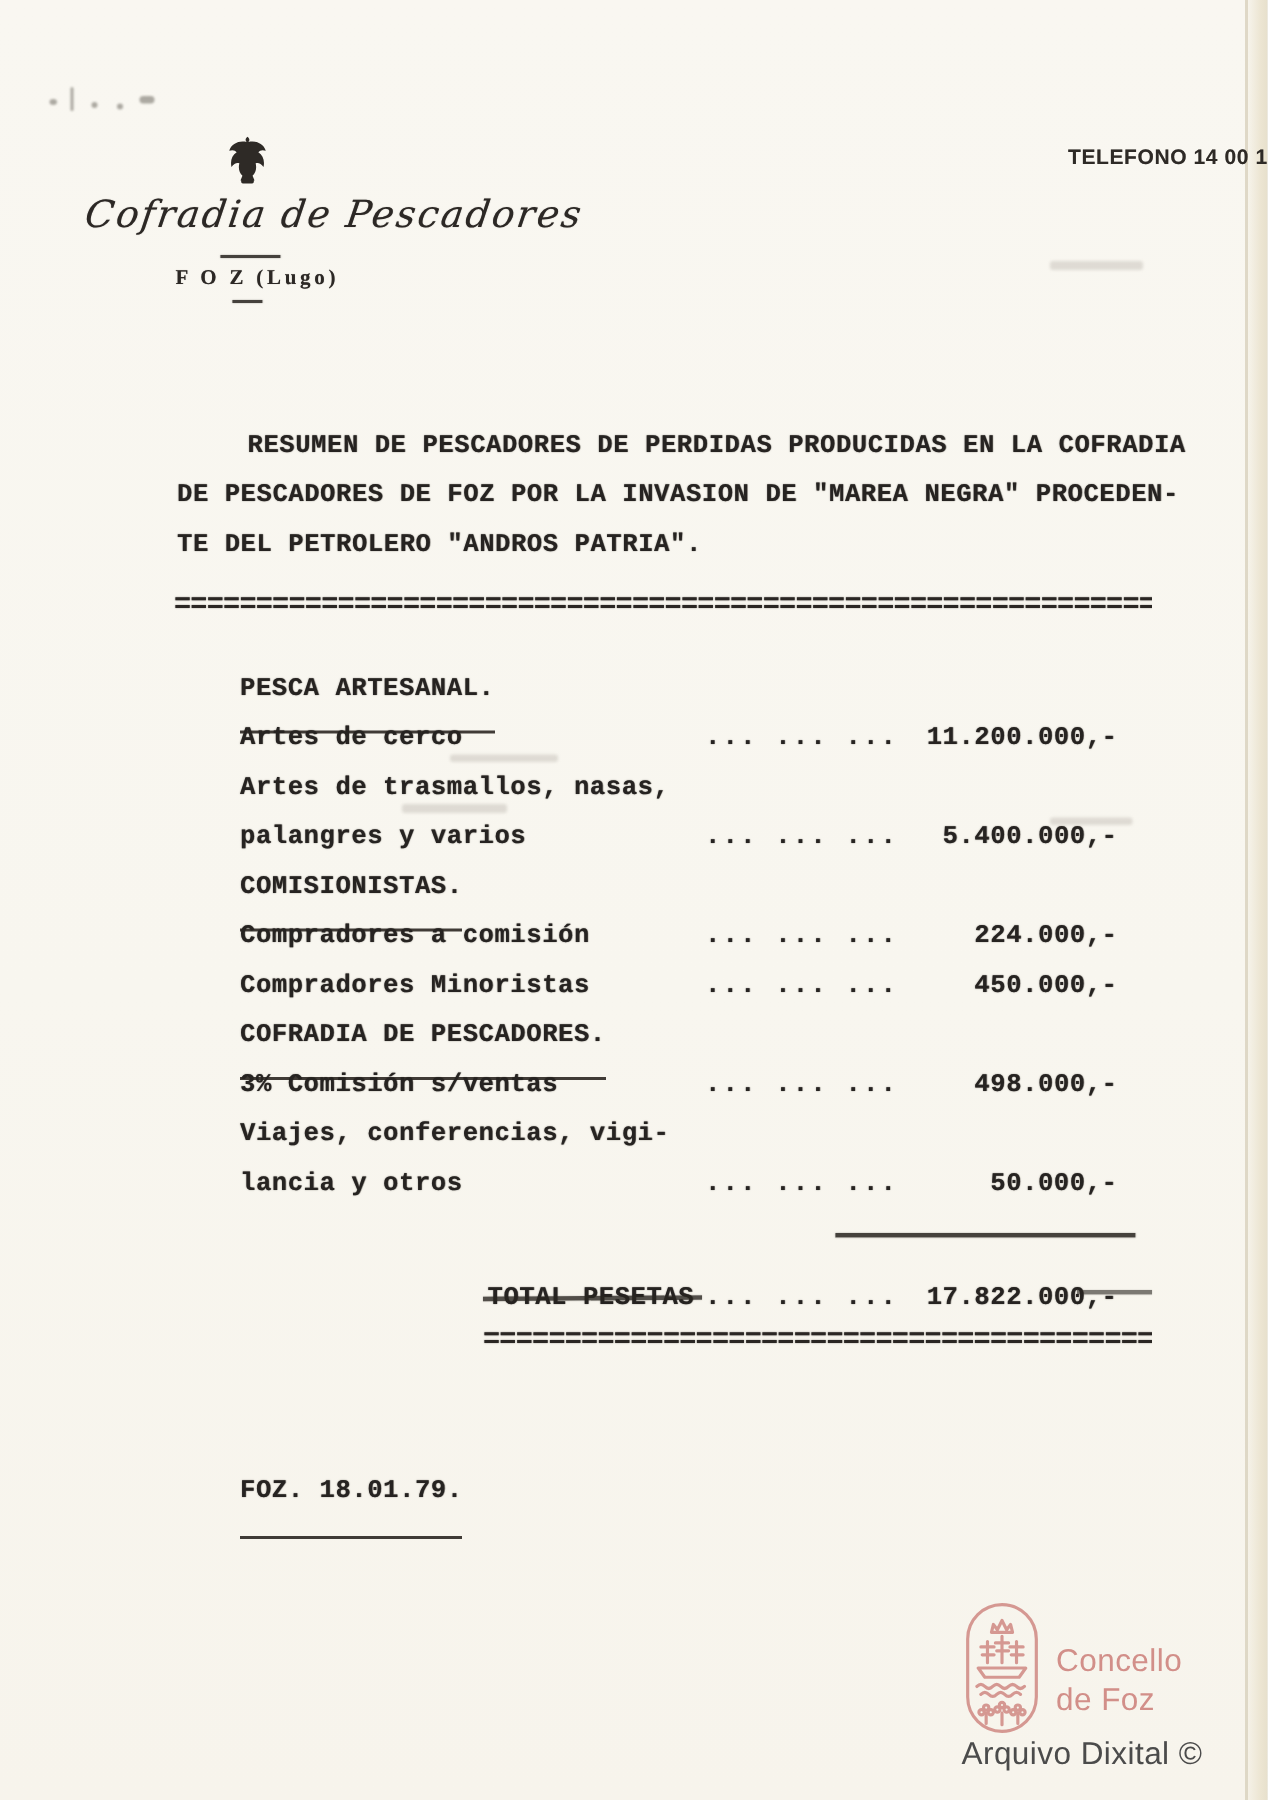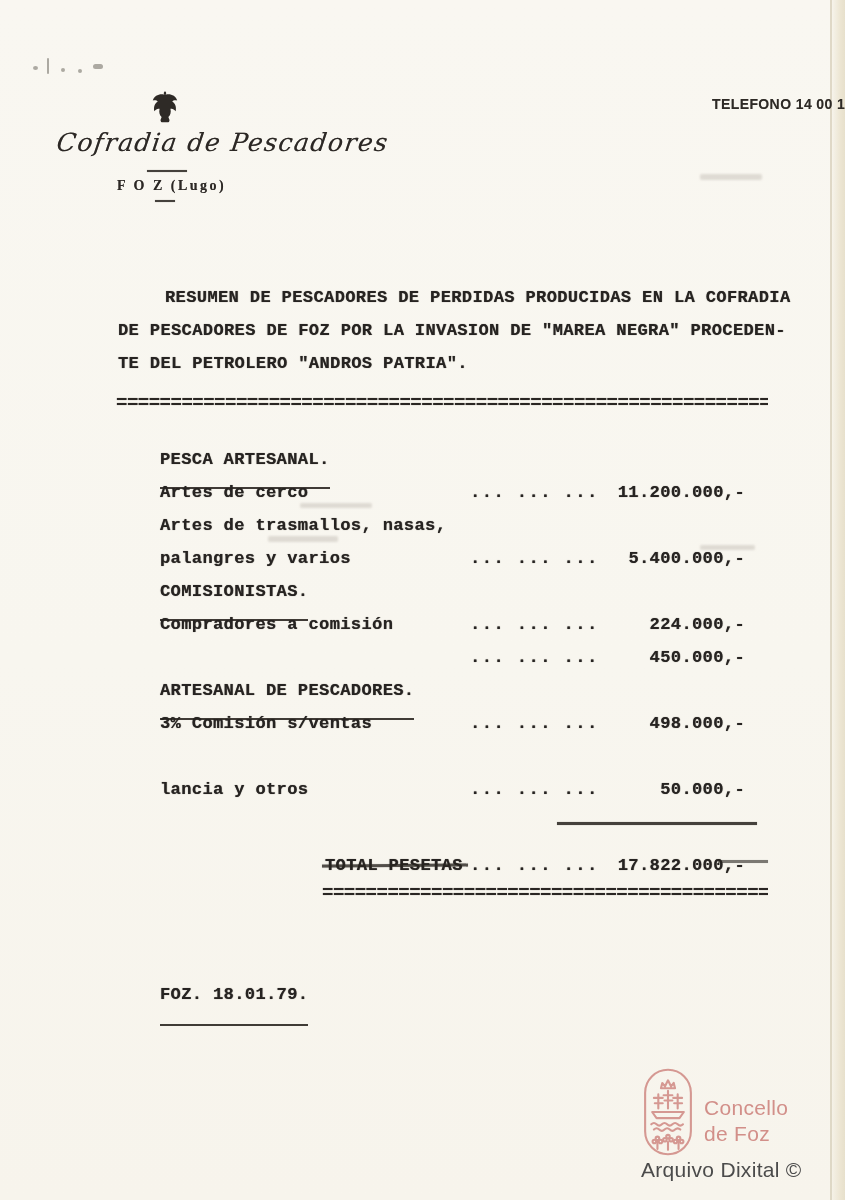--- a/index.html
+++ b/index.html
@@ -143,34 +143,38 @@
     <span class="tw uline" style="position:static;">COMISIONISTAS.</span>
   </div>
 
   <div class="row" style="top:614px;">
     <span class="tw lbl">Compradores a comisión</span>
     <span class="tw dots">... ... ...</span>
     <span class="tw amt">224.000,-</span>
   </div>
 
   <div class="row" style="top:647px;">
+    <span class="tw lbl">Compradores Minoristas</span>
     <span class="tw dots">... ... ...</span>
     <span class="tw amt">450.000,-</span>
   </div>
 
   <div class="row" style="top:680px;">
-    <span class="tw uline" style="position:static;">ARTESANAL DE PESCADORES.</span>
+    <span class="tw uline" style="position:static;">COFRADIA DE PESCADORES.</span>
   </div>
 
   <div class="row" style="top:713px;">
     <span class="tw lbl">3% Comisión s/ventas</span>
     <span class="tw dots">... ... ...</span>
     <span class="tw amt">498.000,-</span>
   </div>
 
+  <div class="row" style="top:746px;">
+    <span class="tw lbl">Viajes, conferencias, vigi-</span>
+  </div>
 
   <div class="row" style="top:779px;">
     <span class="tw lbl">lancia y otros</span>
     <span class="tw dots">... ... ...</span>
     <span class="tw amt">50.000,-</span>
   </div>
 
   <div class="rule" style="left:557px;top:822px;width:200px;height:3px;"></div>
 
   <div class="row" style="top:855px;">

